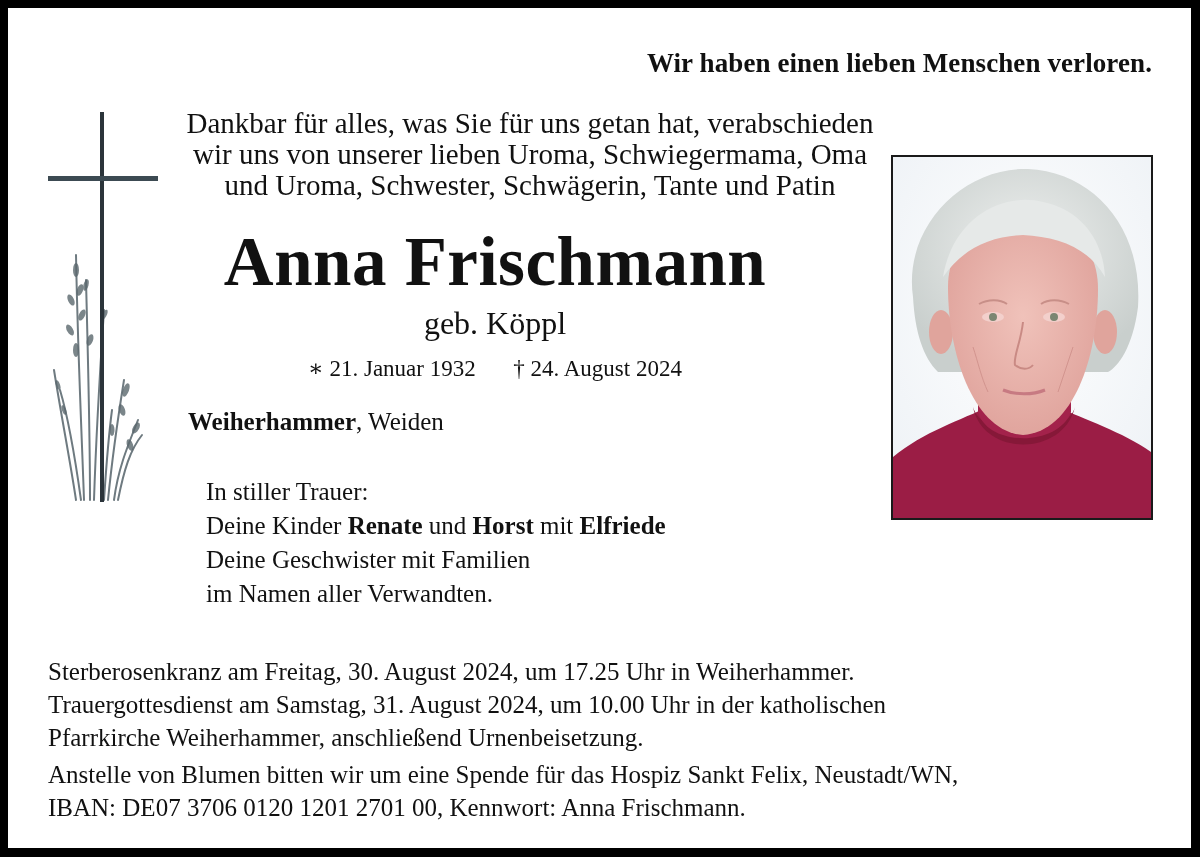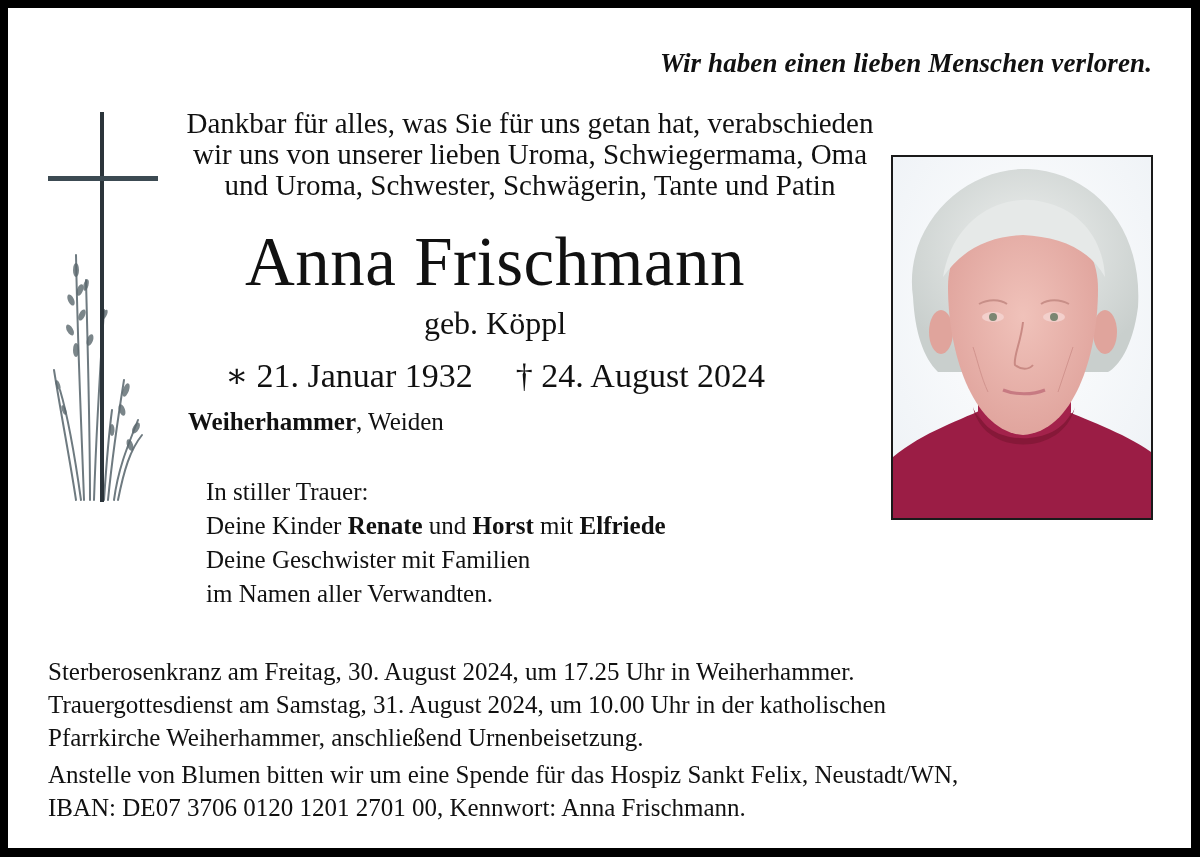--- a/index.html
+++ b/index.html
@@ -1,23 +1,23 @@
 <!DOCTYPE html>
 <html><head>
 <meta charset="utf-8">
 <style>
   html, body { margin:0; padding:0; background:#fff; }
   body { width:1200px; height:857px; overflow:hidden; position:relative; font-family:"Liberation Serif","DejaVu Serif",serif; color:#111; }
   .frame { position:absolute; left:0; top:0; width:1200px; height:857px; box-sizing:border-box; border:8px solid #000; border-right-width:9px; border-bottom-width:9px; background:#fff; }
   .abs { position:absolute; }
-  .headline { right:48px; top:48px; font-style:italic; font-weight:bold; font-size:27px; letter-spacing:0.1px; }
+  .headline { right:48px; top:48px; font-weight:bold; font-size:27px; letter-spacing:0.1px; }
   .intro { left:150px; top:108px; width:760px; text-align:center; font-size:29px; line-height:31px; }
-  .name { left:150px; top:222px; width:690px; text-align:center; font-weight:normal; font-size:69px; line-height:80px; letter-spacing:0.5px; }
+  .name { left:150px; top:222px; width:690px; text-align:center; font-weight:bold; font-size:69px; line-height:80px; letter-spacing:0.5px; }
   .maiden { left:150px; top:305px; width:690px; text-align:center; font-size:32px; }
-  .dates { left:150px; top:355px; width:690px; text-align:center; font-size:34px; }
+  .dates { left:150px; top:355px; width:690px; text-align:center; font-size:23px; }
   .dates .gap { display:inline-block; width:26px; }
   .place { left:188px; top:408px; font-size:25px; }
   .mourners { left:206px; top:475px; font-size:25px; line-height:34px; }
   .mourners .row { white-space:nowrap; }
   .notices { left:48px; top:655px; font-size:25px; line-height:33px; }
   .notices .block2 { margin-top:4px; }
   .photo { left:891px; top:155px; width:262px; height:365px; box-sizing:border-box; border:2px solid #1a1a1a; background:#f6f8fb; overflow:hidden; }
   .cross-wrap { left:46px; top:110px; width:115px; height:395px; }
   b { font-weight:bold; }
 </style>

